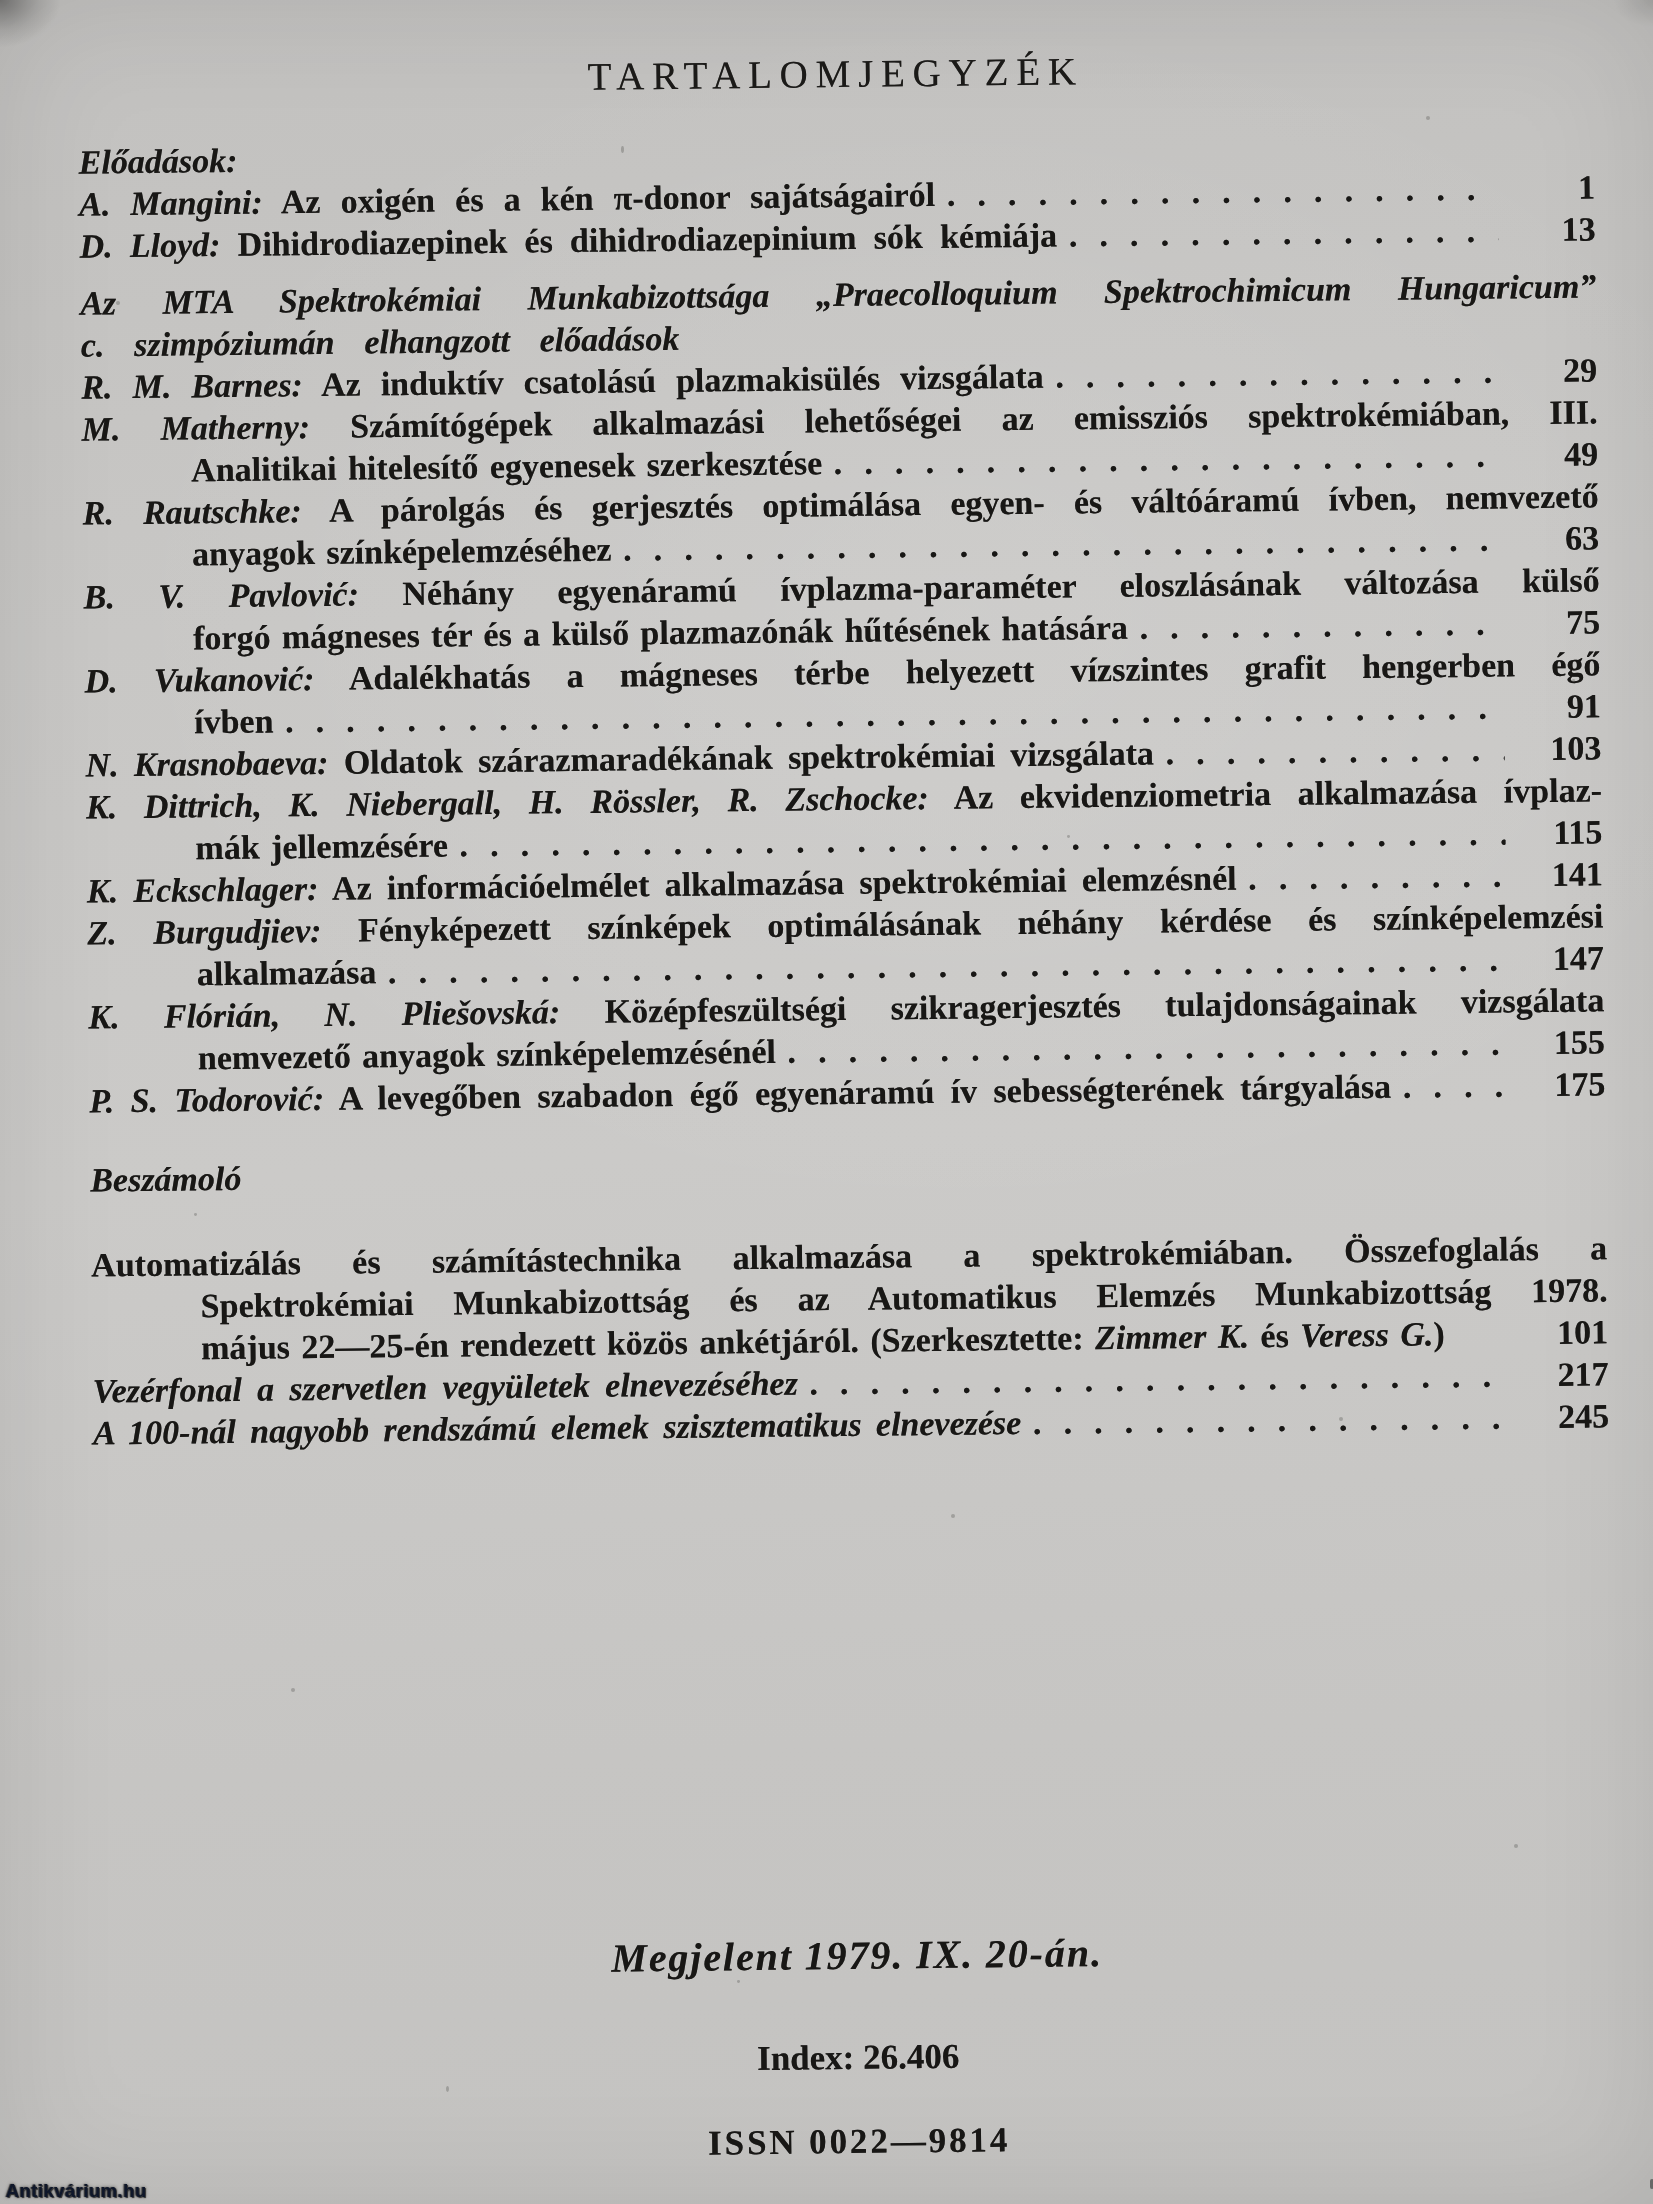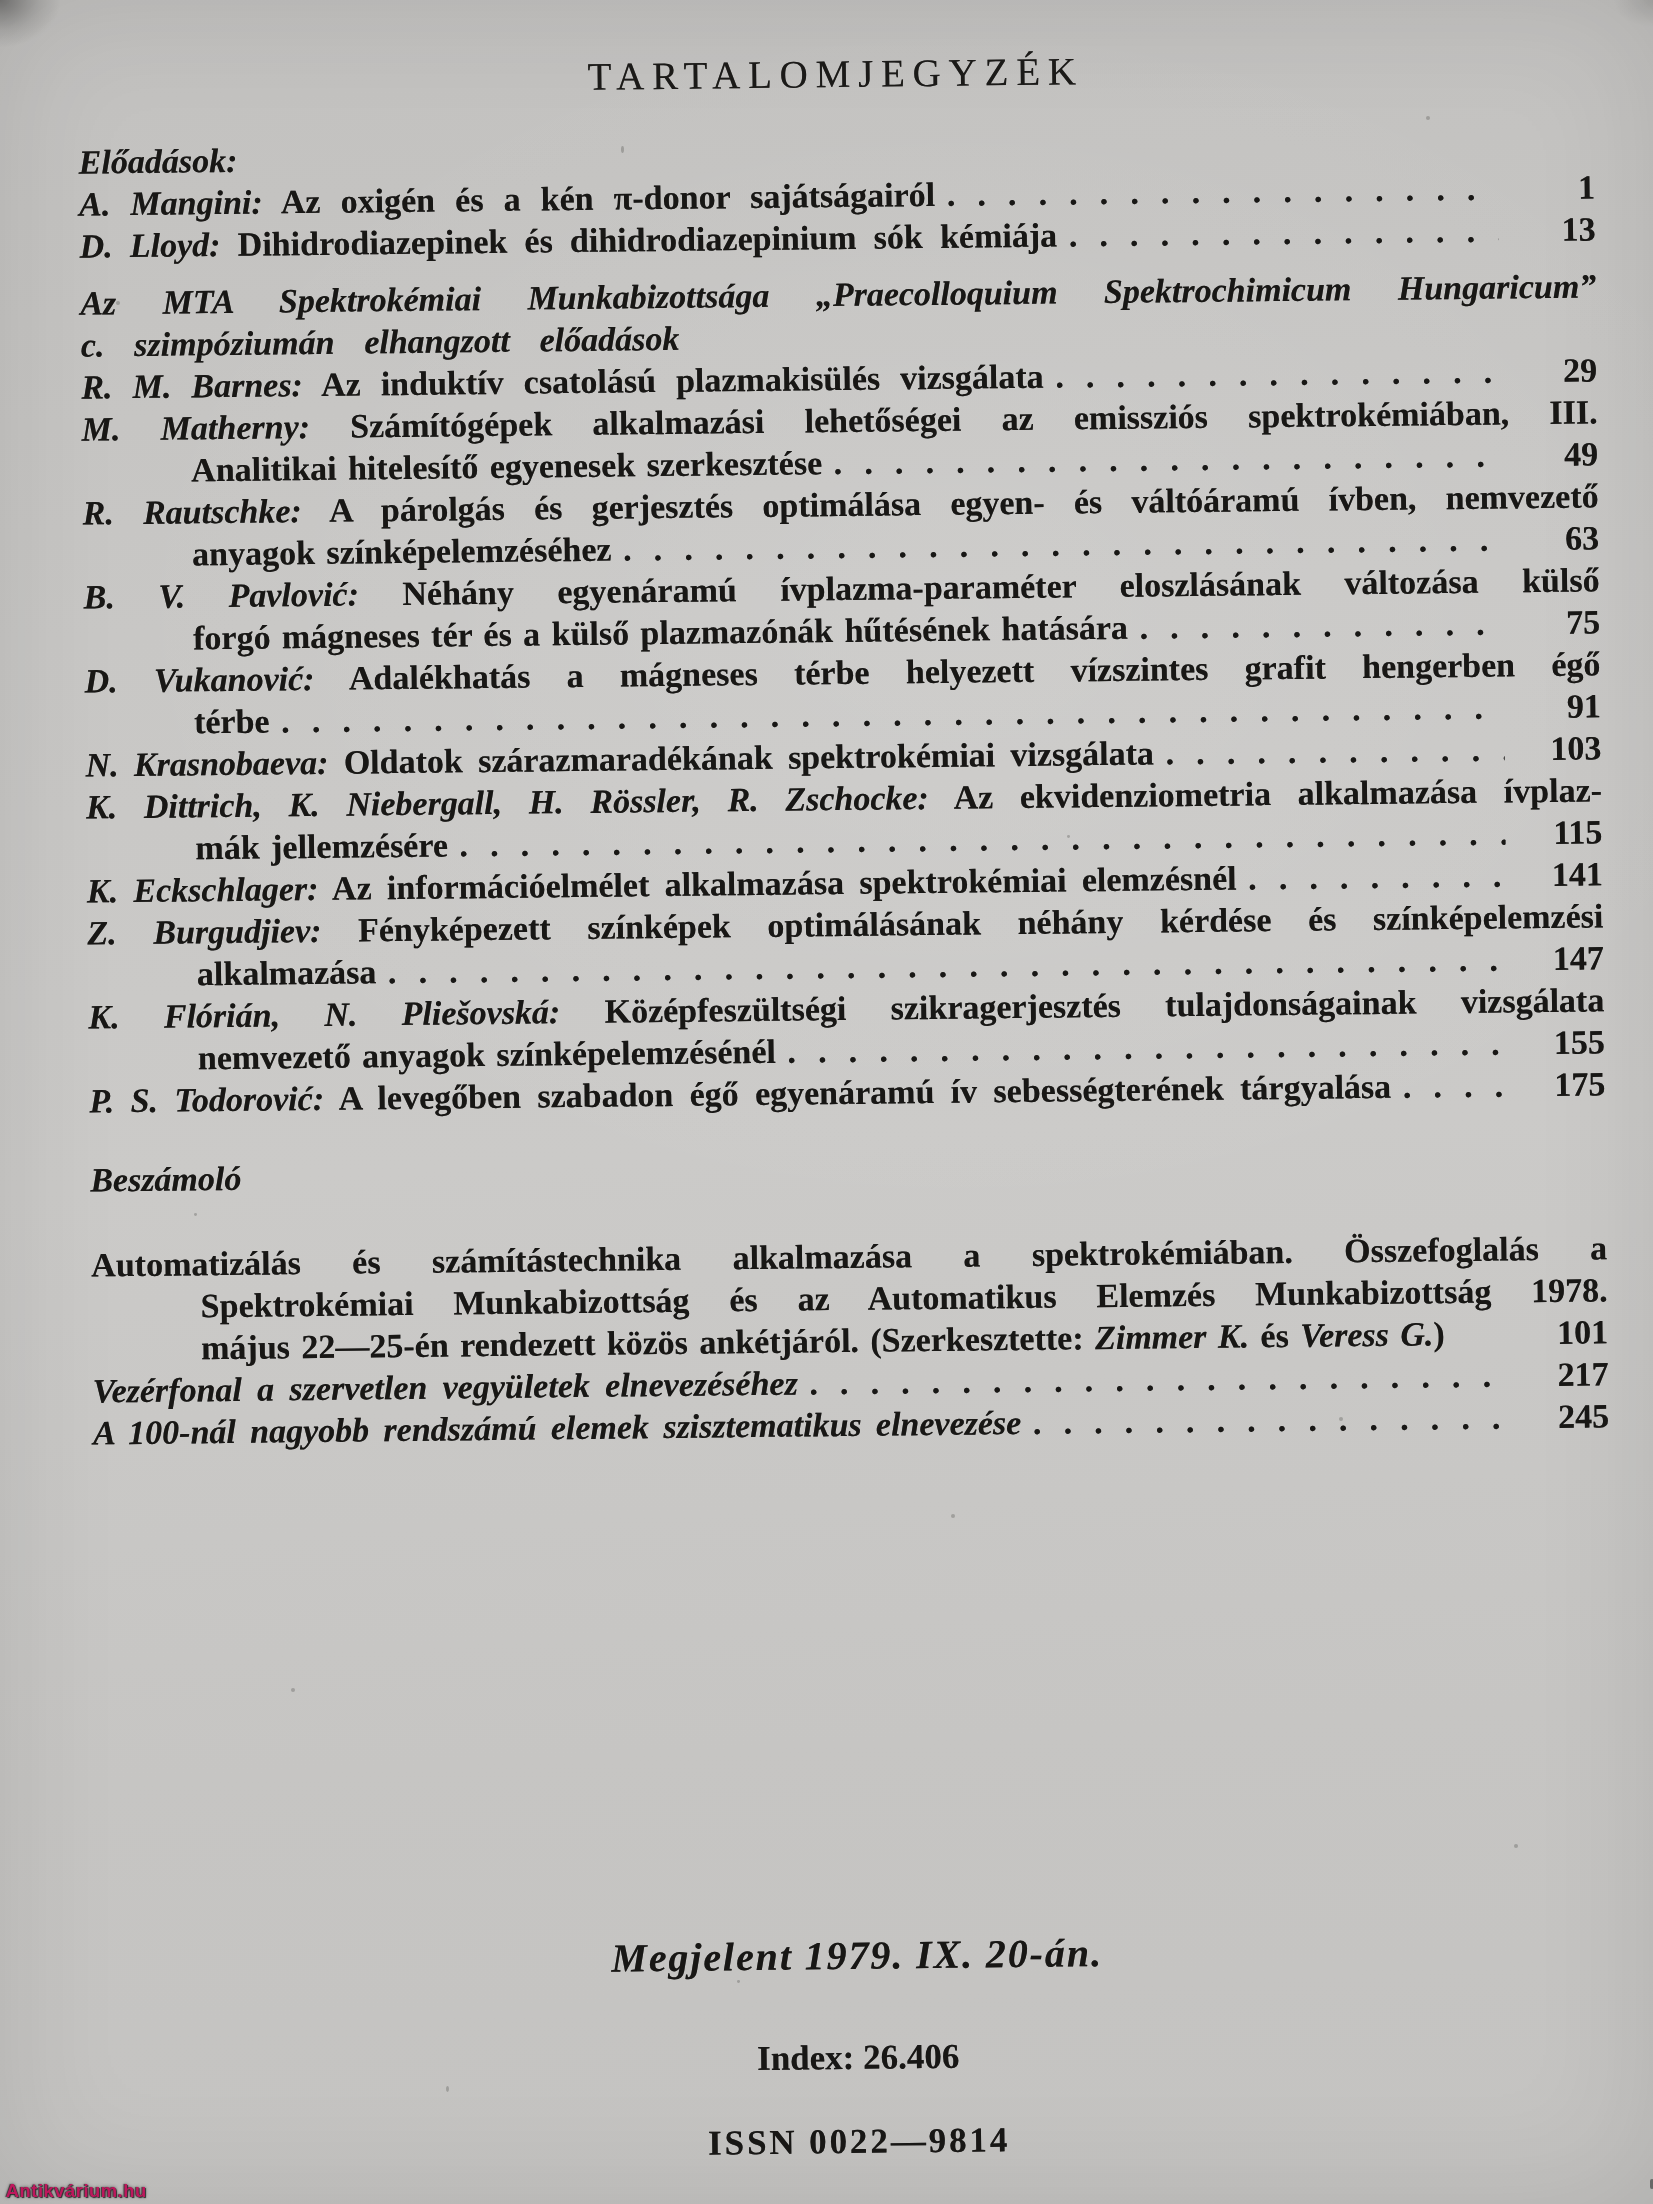--- a/index.html
+++ b/index.html
@@ -54,21 +54,21 @@
   .pg.tight { width:auto; padding-left:13.6px; }
   .footer { position:absolute; left:0; top:1888px; width:100%; text-align:center; }
   .footer .pub {
     font-style:italic; font-size:40px; line-height:50px; letter-spacing:1.9px;
   }
   .footer .idx { font-size:35px; line-height:43px; margin-top:55px; }
   .footer .issn { font-size:35px; line-height:43px; margin-top:41px; letter-spacing:2.9px; }
   .watermark {
     position:absolute; left:5.8px; bottom:2.9px;
     font-family:"Liberation Sans", "DejaVu Sans", sans-serif;
-    font-weight:bold; font-size:18.4px; letter-spacing:0.5px; color:#be185d;
+    font-weight:bold; font-size:18.4px; letter-spacing:0.5px; color:#0f172a;
     text-shadow:1px 1px 1px #2e2e2e, -1px 0 1px #3a3a3a, 0 0 3.9px rgba(0,0,0,0.55);
   }
   .edge-mark {
     position:absolute; right:0; top:2179px; width:3.9px; height:9.7px;
     background:rgba(40,40,40,0.55); border-radius:1.9px;
   }
 </style>
 </head>
 <body>
 
@@ -137,21 +137,21 @@
       </div>
       <div class="line indent">
         <span class="txt"><span>forgó mágneses tér és a külső plazmazónák hűtésének hatására</span></span>
         <span class="dots"></span>
         <span class="pg">75</span>
       </div>
       <div class="line just">
         <span class="txt"><span class="it">D. Vukanović:</span><span> Adalékhatás a mágneses térbe helyezett vízszintes grafit hengerben égő</span></span>
       </div>
       <div class="line indent">
-        <span class="txt"><span>térbe</span></span>
+        <span class="txt"><span>ívben</span></span>
         <span class="dots"></span>
         <span class="pg">91</span>
       </div>
       <div class="line" style="word-spacing: 6.8px;">
         <span class="txt"><span class="it">N. Krasnobaeva:</span><span> Oldatok szárazmaradékának spektrokémiai vizsgálata</span></span>
         <span class="dots"></span>
         <span class="pg">103</span>
       </div>
       <div class="line just">
         <span class="txt"><span class="it">K. Dittrich, K. Niebergall, H. Rössler, R. Zschocke:</span><span> Az ekvidenziometria alkalmazása ívplaz-</span></span>

